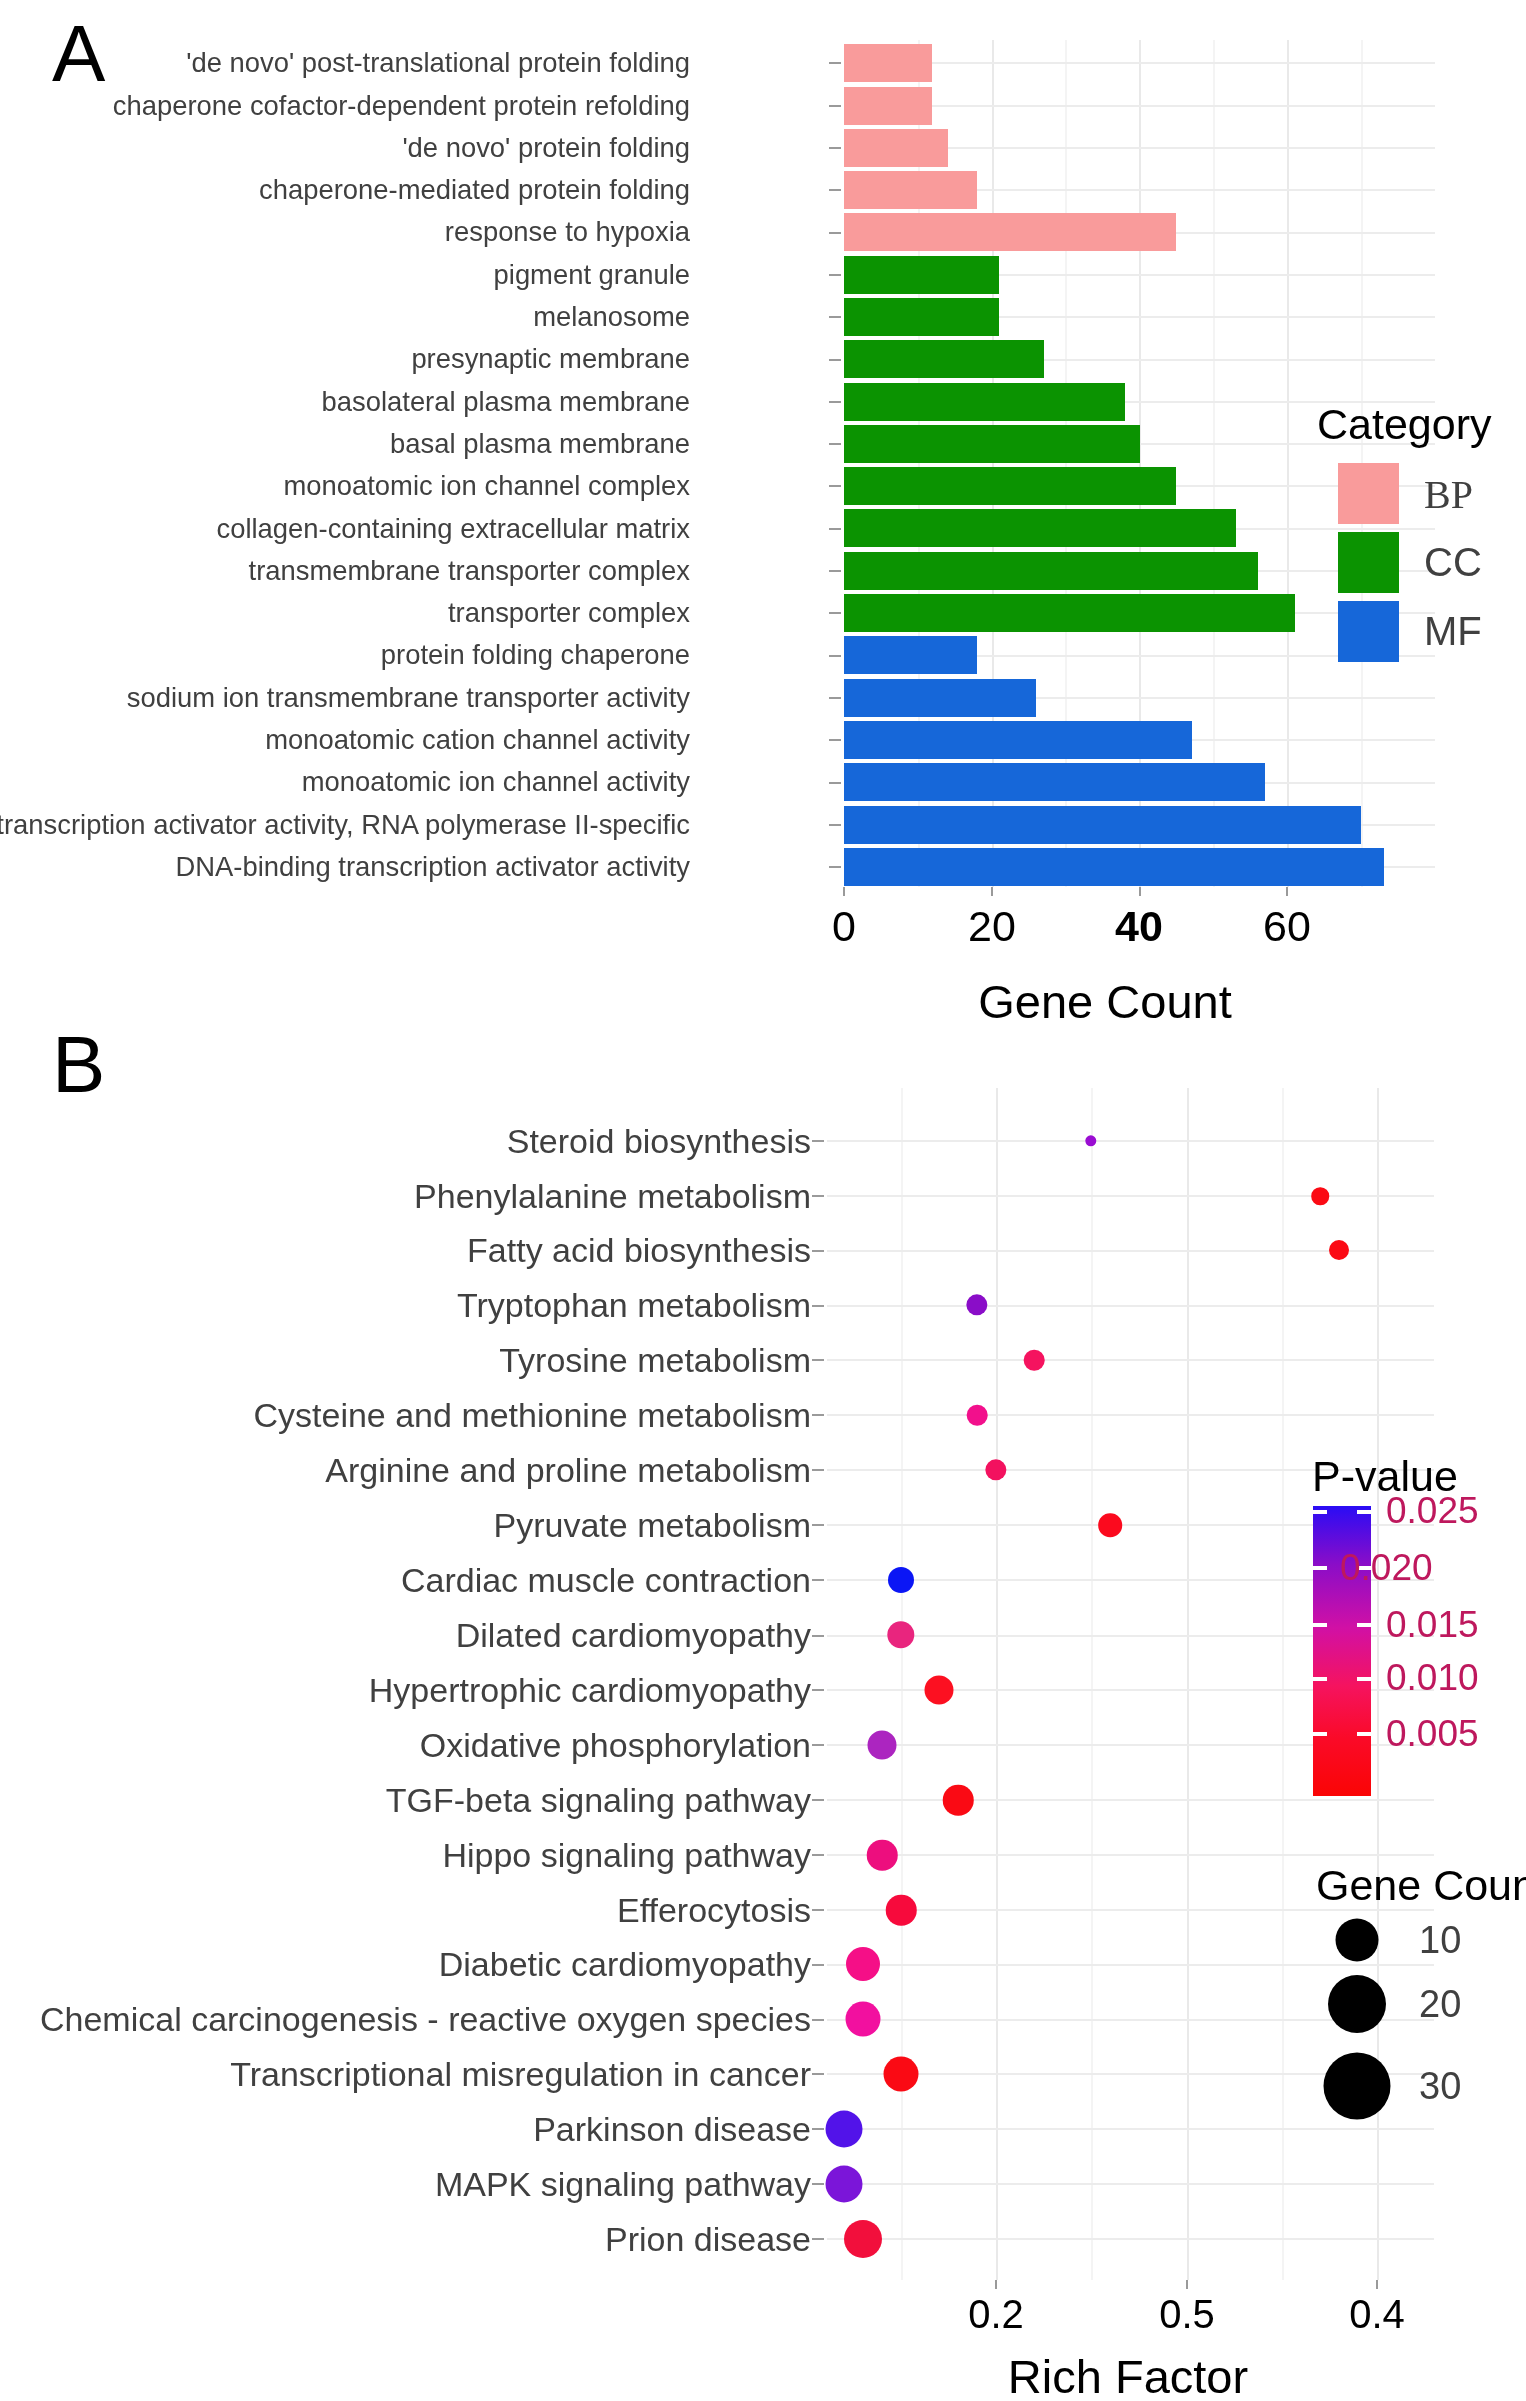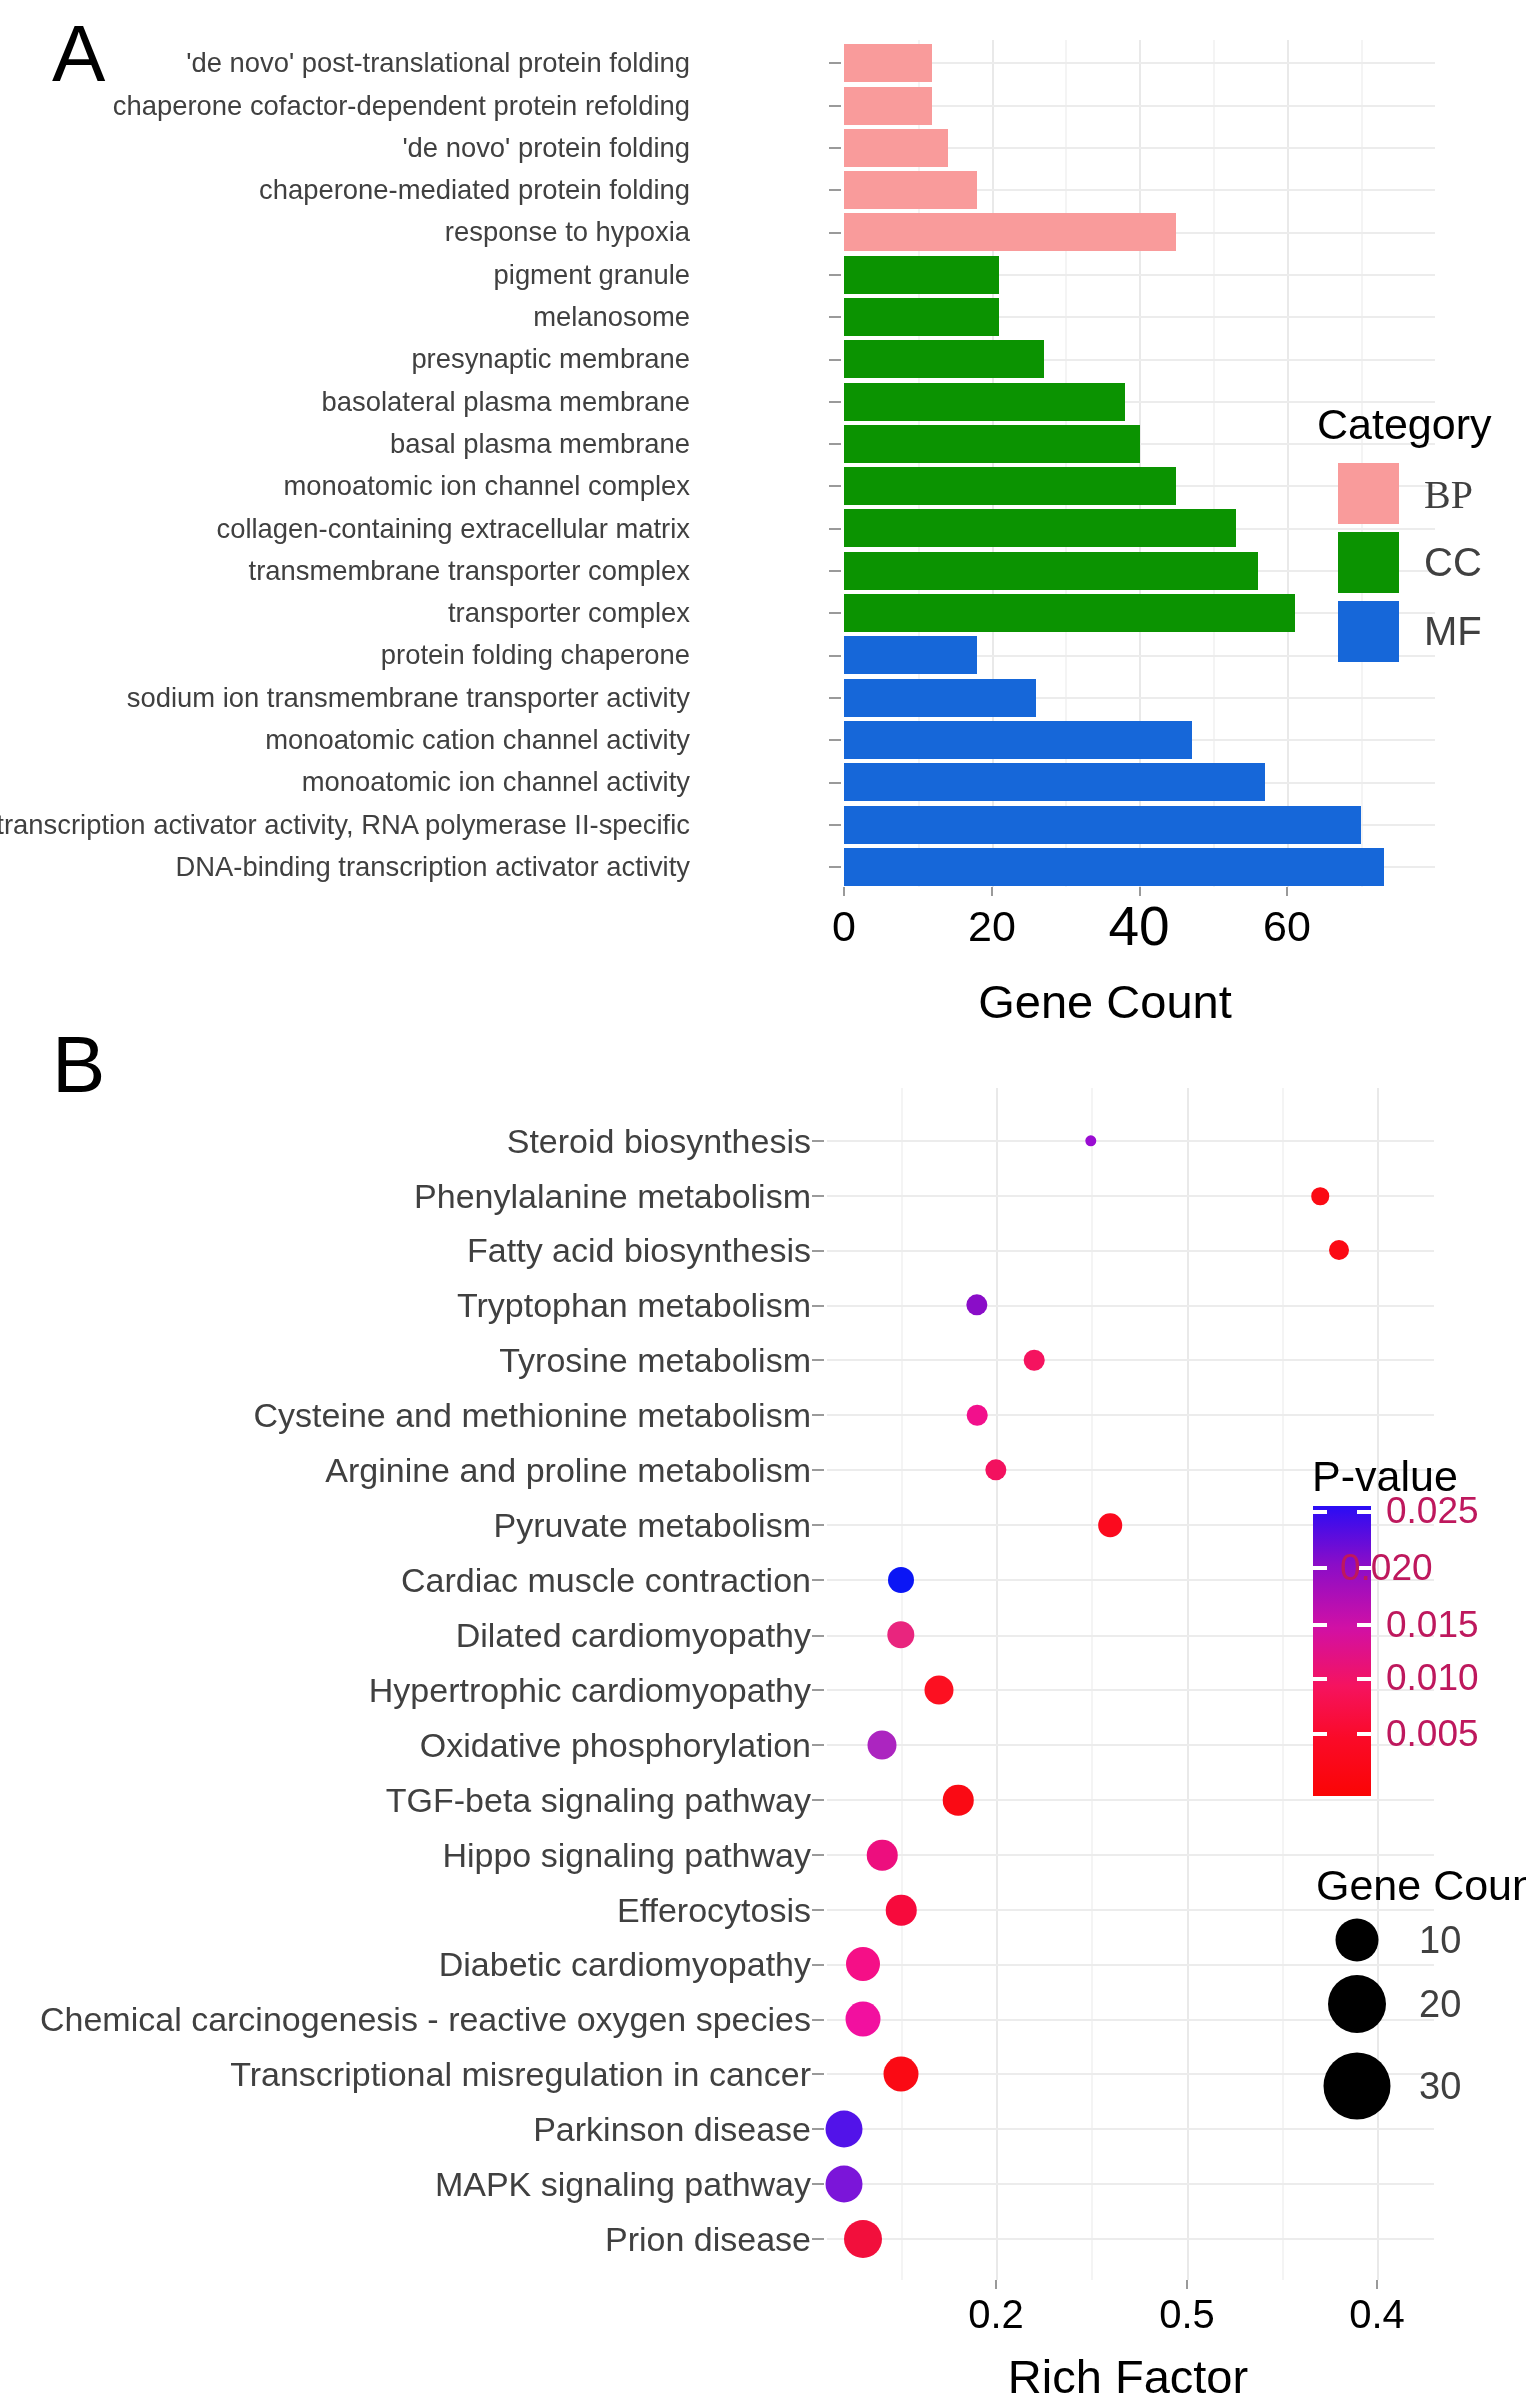--- a/index.html
+++ b/index.html
@@ -120,21 +120,21 @@
       <div class="ytick" style="left: 829px; top: 824px;"></div>
       <div class="bar" style="left: 844px; top: 806px; width: 517px; height: 38px; background: rgb(22, 103, 217);"></div>
       <div class="rowlabel a" style="right: 701px; top: 867px;">DNA-binding transcription activator activity</div>
       <div class="ytick" style="left: 829px; top: 866px;"></div>
       <div class="bar" style="left: 844px; top: 848px; width: 540px; height: 38px; background: rgb(22, 103, 217);"></div>
       <div class="xtick" style="left: 843px; top: 887px;"></div>
       <div class="xticklabel" style="left: 844px; top: 926px; font-size: 43px;">0</div>
       <div class="xtick" style="left: 991px; top: 887px;"></div>
       <div class="xticklabel" style="left: 992px; top: 926px; font-size: 43px;">20</div>
       <div class="xtick" style="left: 1139px; top: 887px;"></div>
-      <div class="xticklabel" style="left: 1139px; top: 926px; font-size: 55px;">40</div>
+      <div class="xticklabel" style="left: 1139px; top: 926px; font-size: 43px; font-weight: bold;">40</div>
       <div class="xtick" style="left: 1286px; top: 887px;"></div>
       <div class="xticklabel" style="left: 1287px; top: 926px; font-size: 43px;">60</div>
     </div>
 
   <div class="axis-title" style="left:1105px;top:974px;">Gene Count</div>
 
   <div class="legend-title" style="left:1317px;top:400px;">Category</div>
   <div id="legendA" class="abs" style="left:0;top:0;width:1527px;height:1021px;">
       <div class="swatch" style="left: 1338px; top: 463px; background: rgb(249, 155, 155);"></div>
       <div class="legend-label" style="left: 1424px; top: 494px; font-family: Liberation Serif, serif;">BP</div>

